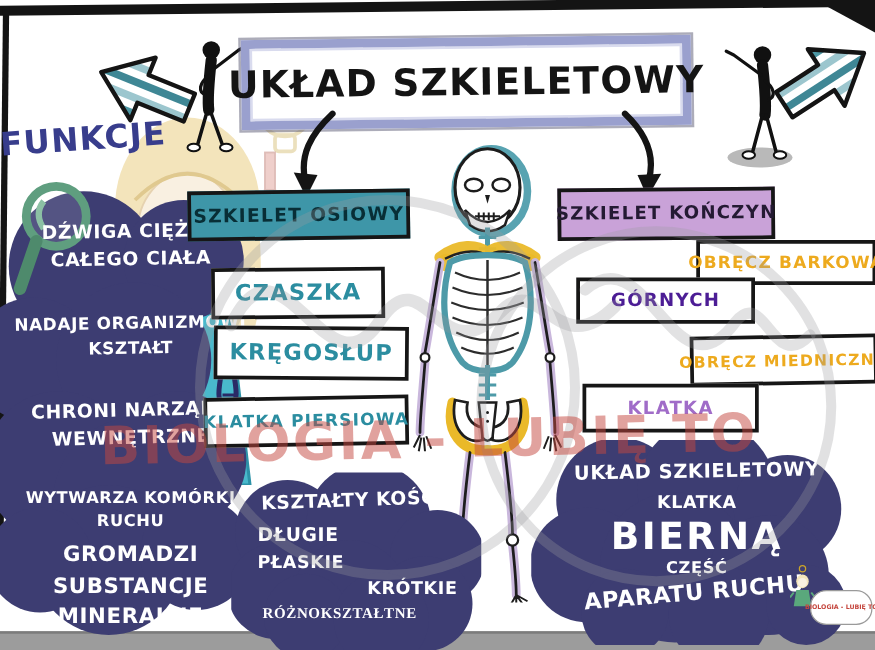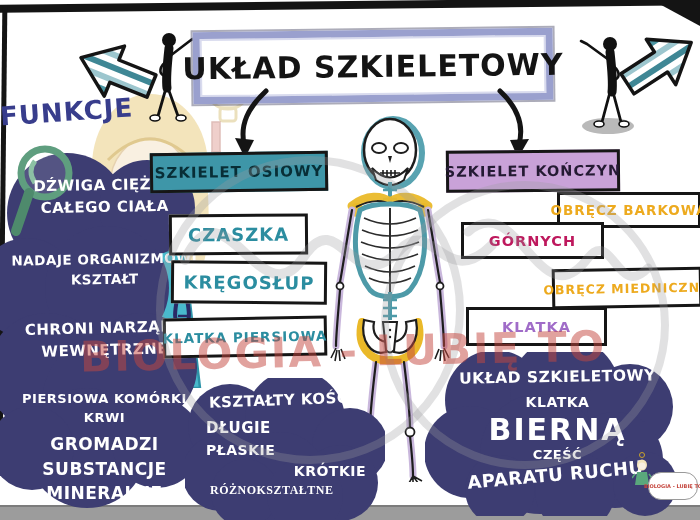--- a/index.html
+++ b/index.html
@@ -16,21 +16,21 @@
              box-shadow:0 0 0 2px rgba(70,70,100,.45), inset 0 0 0 2px #d9dbee;
              display:flex;align-items:center;justify-content:center;transform:rotate(-0.7deg);}
   .title-text{font-size:30px;font-weight:800;letter-spacing:1px;color:#141414;white-space:nowrap;}
   
   .box{position:absolute;border:3.5px solid #161616;background:#fff;display:flex;align-items:center;
        justify-content:center;font-weight:bold;letter-spacing:1px;white-space:nowrap;}
   .box.teal-fill{background:#3e96a8;color:#082e36;}
   .box.purple-fill{background:#c9a2d8;color:#241a33;}
   .teal-text{color:#2b8da0;}
   .yellow-text{color:#edaa1e;}
-  .lilac-text{color:#be185d;}
+  .lilac-text{color:#4c1d95;}
   .purple-text{color:#a06cc8;}
   
   .blob-text{position:absolute;color:#ffffff;font-weight:bold;text-align:center;letter-spacing:0.5px;line-height:1.45;}
   .funkcje{left:0px;top:96px;width:160px;font-size:26px;font-weight:800;color:#383d8c;
            transform:rotate(-4deg);letter-spacing:1px;}
   .watermark-red{left:80px;top:326px;width:620px;font-size:42px;font-weight:800;color:#c5473f;opacity:.5;
                  letter-spacing:2px;transform:rotate(-1.2deg);white-space:nowrap;}
   .logo-cloud{left:648px;top:472px;width:48px;height:26px;background:#fff;border:1.5px solid #9a9a9a;
               border-radius:13px;display:flex;align-items:center;justify-content:center;}
   .logo-text{font-size:5px;font-weight:bold;color:#c5473f;letter-spacing:0;white-space:nowrap;}
@@ -95,21 +95,21 @@
     <circle cx="40" cy="40" r="24" fill="rgba(255,255,255,0.12)" stroke="#5f9e7f" stroke-width="7"></circle>
     <path d="M30,28 q-8,10 0,22" fill="none" stroke="#8cc0a4" stroke-width="5"></path>
     <line x1="24" y1="60" x2="11" y2="98" stroke="#4e8a6c" stroke-width="10" stroke-linecap="round"></line>
   </svg>
 
   <div class="abs funkcje">FUNKCJE</div>
 
   <div class="blob-text" style="left:2px;top:175px;width:205px;font-size:15px;transform:rotate(-1deg);">DŹWIGA CIĘŻAR CAŁEGO CIAŁA</div>
   <div class="blob-text" style="left:2px;top:250px;width:205px;font-size:13.5px;transform:rotate(-1deg);">NADAJE ORGANIZMOWI KSZTAŁT</div>
   <div class="blob-text" style="left:2px;top:318px;width:205px;font-size:15px;transform:rotate(-1.5deg);">CHRONI NARZĄDY WEWNĘTRZNE</div>
-  <div class="blob-text" style="left:2px;top:390px;width:205px;font-size:13px;">PIERSIOWA KOMÓRKI KRWI</div>
+  <div class="blob-text" style="left:2px;top:390px;width:205px;font-size:13px;">WYTWARZA KOMÓRKI RUCHU</div>
   <div class="blob-text" style="left:2px;top:432px;width:205px;font-size:17px;">GROMADZI SUBSTANCJE MINERALNE</div>
 
   <svg class="abs" style="left:72px;top:25px;" width="95" height="95" viewBox="0 0 95 95">
     <defs>
         <clipPath id="acl">
           <path d="M12,36 h40 v-15 l36,27 -36,27 v-15 h-40 z"></path>
         </clipPath>
       </defs>
     <g transform="rotate(202 47 48)">
       <g clip-path="url(#acl)">

